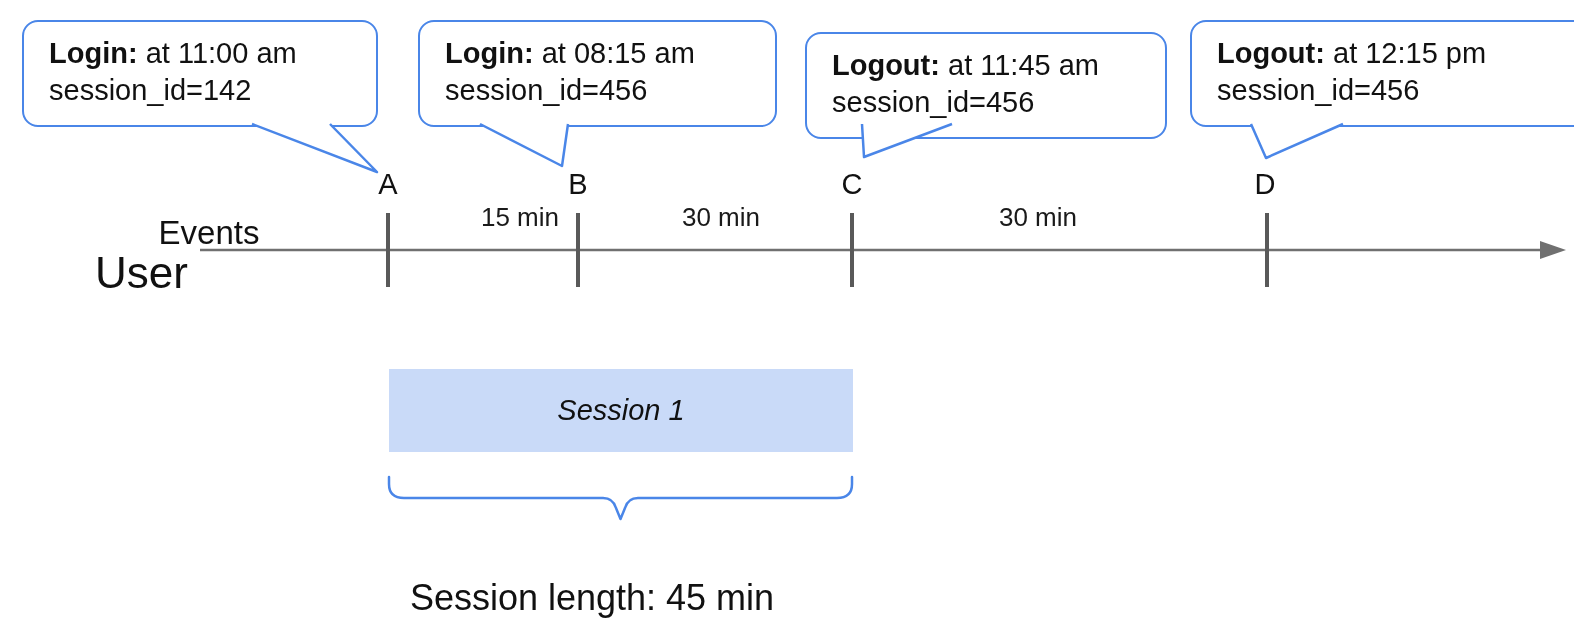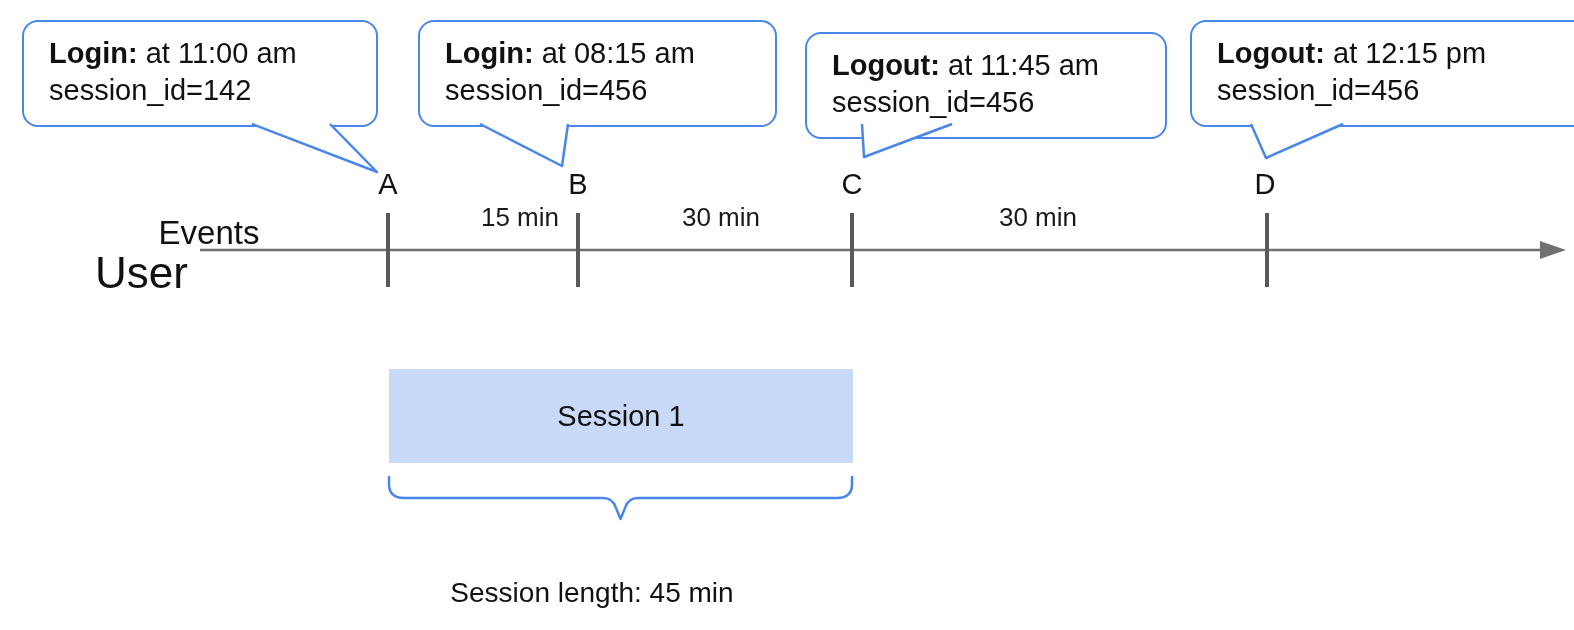--- a/index.html
+++ b/index.html
@@ -37,26 +37,27 @@
   .tick{stroke:var(--tick-gray);stroke-width:4;}
   .tail{fill:#ffffff;stroke:var(--accent);stroke-width:2.5;stroke-linejoin:round;}
   .brace{fill:none;stroke:var(--accent);stroke-width:2.5;stroke-linecap:round;stroke-linejoin:round;}
   .lbl{position:absolute;white-space:nowrap;}
   .center{transform:translateX(-50%);}
   .events-lbl{top:170px;left:209px;font-size:33px;margin-top:44px;}
   .user-lbl{top:248px;left:95px;font-size:44px;}
   .event-letter{top:168px;font-size:29px;}
   .interval-lbl{top:202px;font-size:26px;color:#1a1a1a;}
   .session-box{
-    position:absolute;left:389px;top:369px;width:464px;height:94px;
+    position:absolute;left:389px;top:369px;width:464px;height:83px;
     background:var(--session-fill);
     display:flex;align-items:center;justify-content:center;
     font-size:29px;
+    font-style:italic;
   }
-  .session-length-lbl{top:577px;left:592px;font-size:28px;}
+  .session-length-lbl{top:577px;left:592px;font-size:36px;}
 </style>
 </head>
 <body>
 
 <div class="canvas">
 
   <div class="callout" style="left:22px;width:356px;">
     <div><span class="b">Login:</span><span>at 11:00 am</span></div>
     <div>session_id=142</div>
   </div>

